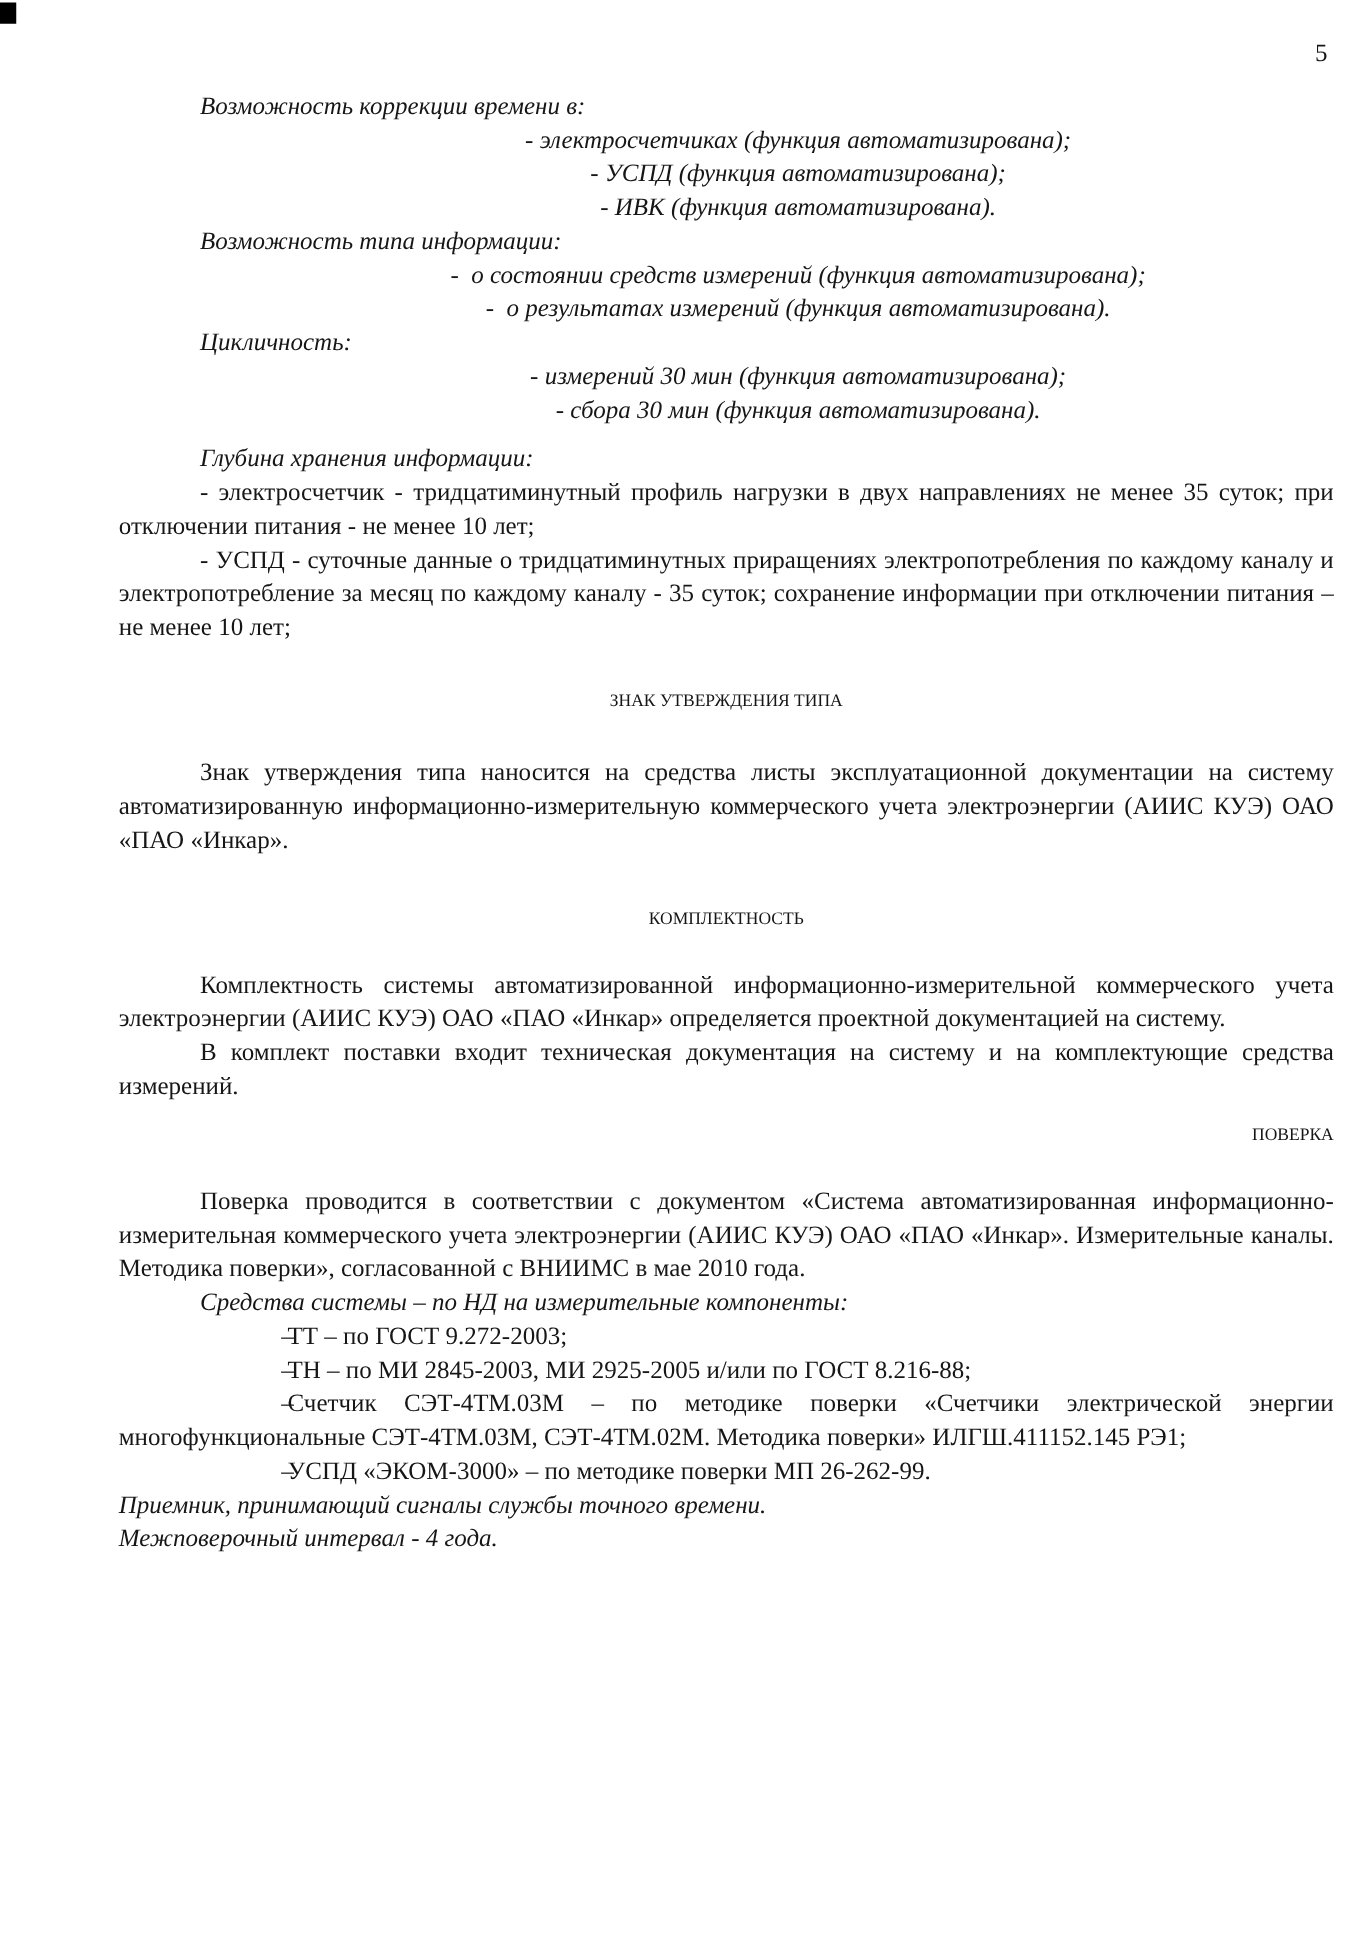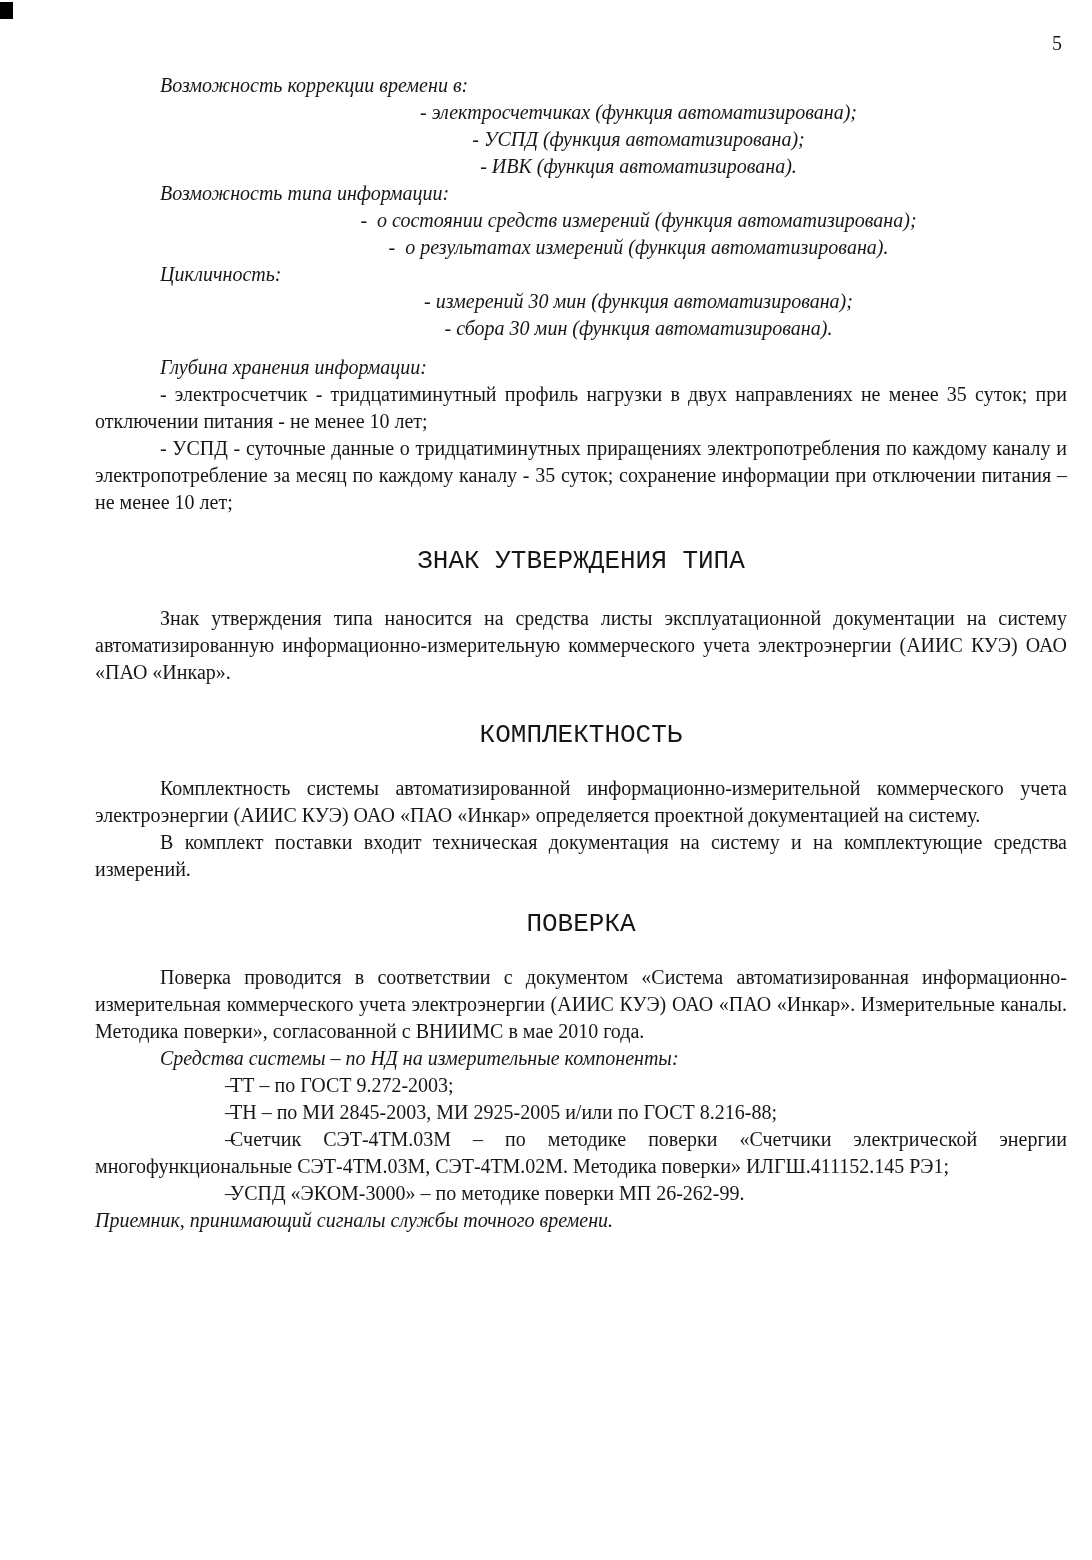--- a/index.html
+++ b/index.html
@@ -43,27 +43,26 @@
   .indent2 { margin-left: 115px; text-align: center; }  
   .para {
     margin: 0;
     text-align: justify;
     text-indent: 65px;
   }
   .storage-label { margin-top: 12px; }
   .heading {
     text-align: center;
     font-weight: normal;
-    font-size: 26px;
+    font-size: 14px;
     margin: 0;
-    font-family: Liberation Mono, monospace;
   }
   .heading-type-approval { margin-top: 32px; margin-bottom: 30px; }
   .heading-completeness  { margin-top: 36px; margin-bottom: 26px; }
-  .heading-verification  { margin-top: 28px; margin-bottom: 26px; }
+  .heading-verification  { margin-top: 12px; margin-bottom: 26px; text-align: right; }
   .v-item {
     margin: 0;
     text-align: justify;
     text-indent: 65px;
   }
   .v-marker {
     display: inline-block;
     width: 70px;
   }
 </style>
@@ -105,15 +104,16 @@
     <h2 class="heading heading-verification">ПОВЕРКА</h2>
     <p class="para">Поверка проводится в соответствии с документом «Система автоматизированная информационно-измерительная коммерческого учета электроэнергии (АИИС КУЭ) ОАО «ПАО «Инкар». Измерительные каналы. Методика поверки», согласованной с ВНИИМС  в мае 2010 года.</p>
     <div class="line indent1">Средства системы – по НД на измерительные компоненты:</div>
 
     <p class="v-item"><span class="v-marker">–</span><span>ТТ – по ГОСТ 9.272-2003;</span></p>
     <p class="v-item"><span class="v-marker">–</span><span>ТН – по МИ 2845-2003, МИ 2925-2005 и/или по ГОСТ 8.216-88;</span></p>
     <p class="v-item"><span class="v-marker">–</span><span>Счетчик СЭТ-4ТМ.03М – по методике поверки «Счетчики электрической энергии многофункциональные СЭТ-4ТМ.03М, СЭТ-4ТМ.02М. Методика поверки» ИЛГШ.411152.145 РЭ1;</span></p>
     <p class="v-item"><span class="v-marker">–</span><span>УСПД «ЭКОМ-3000» – по методике поверки МП 26-262-99.</span></p>
 
     <div class="line">Приемник, принимающий сигналы службы точного времени.</div>
+    <div class="line">Межповерочный интервал - 4 года.</div>
 
   </div>
 </div>
 
 </body></html>

